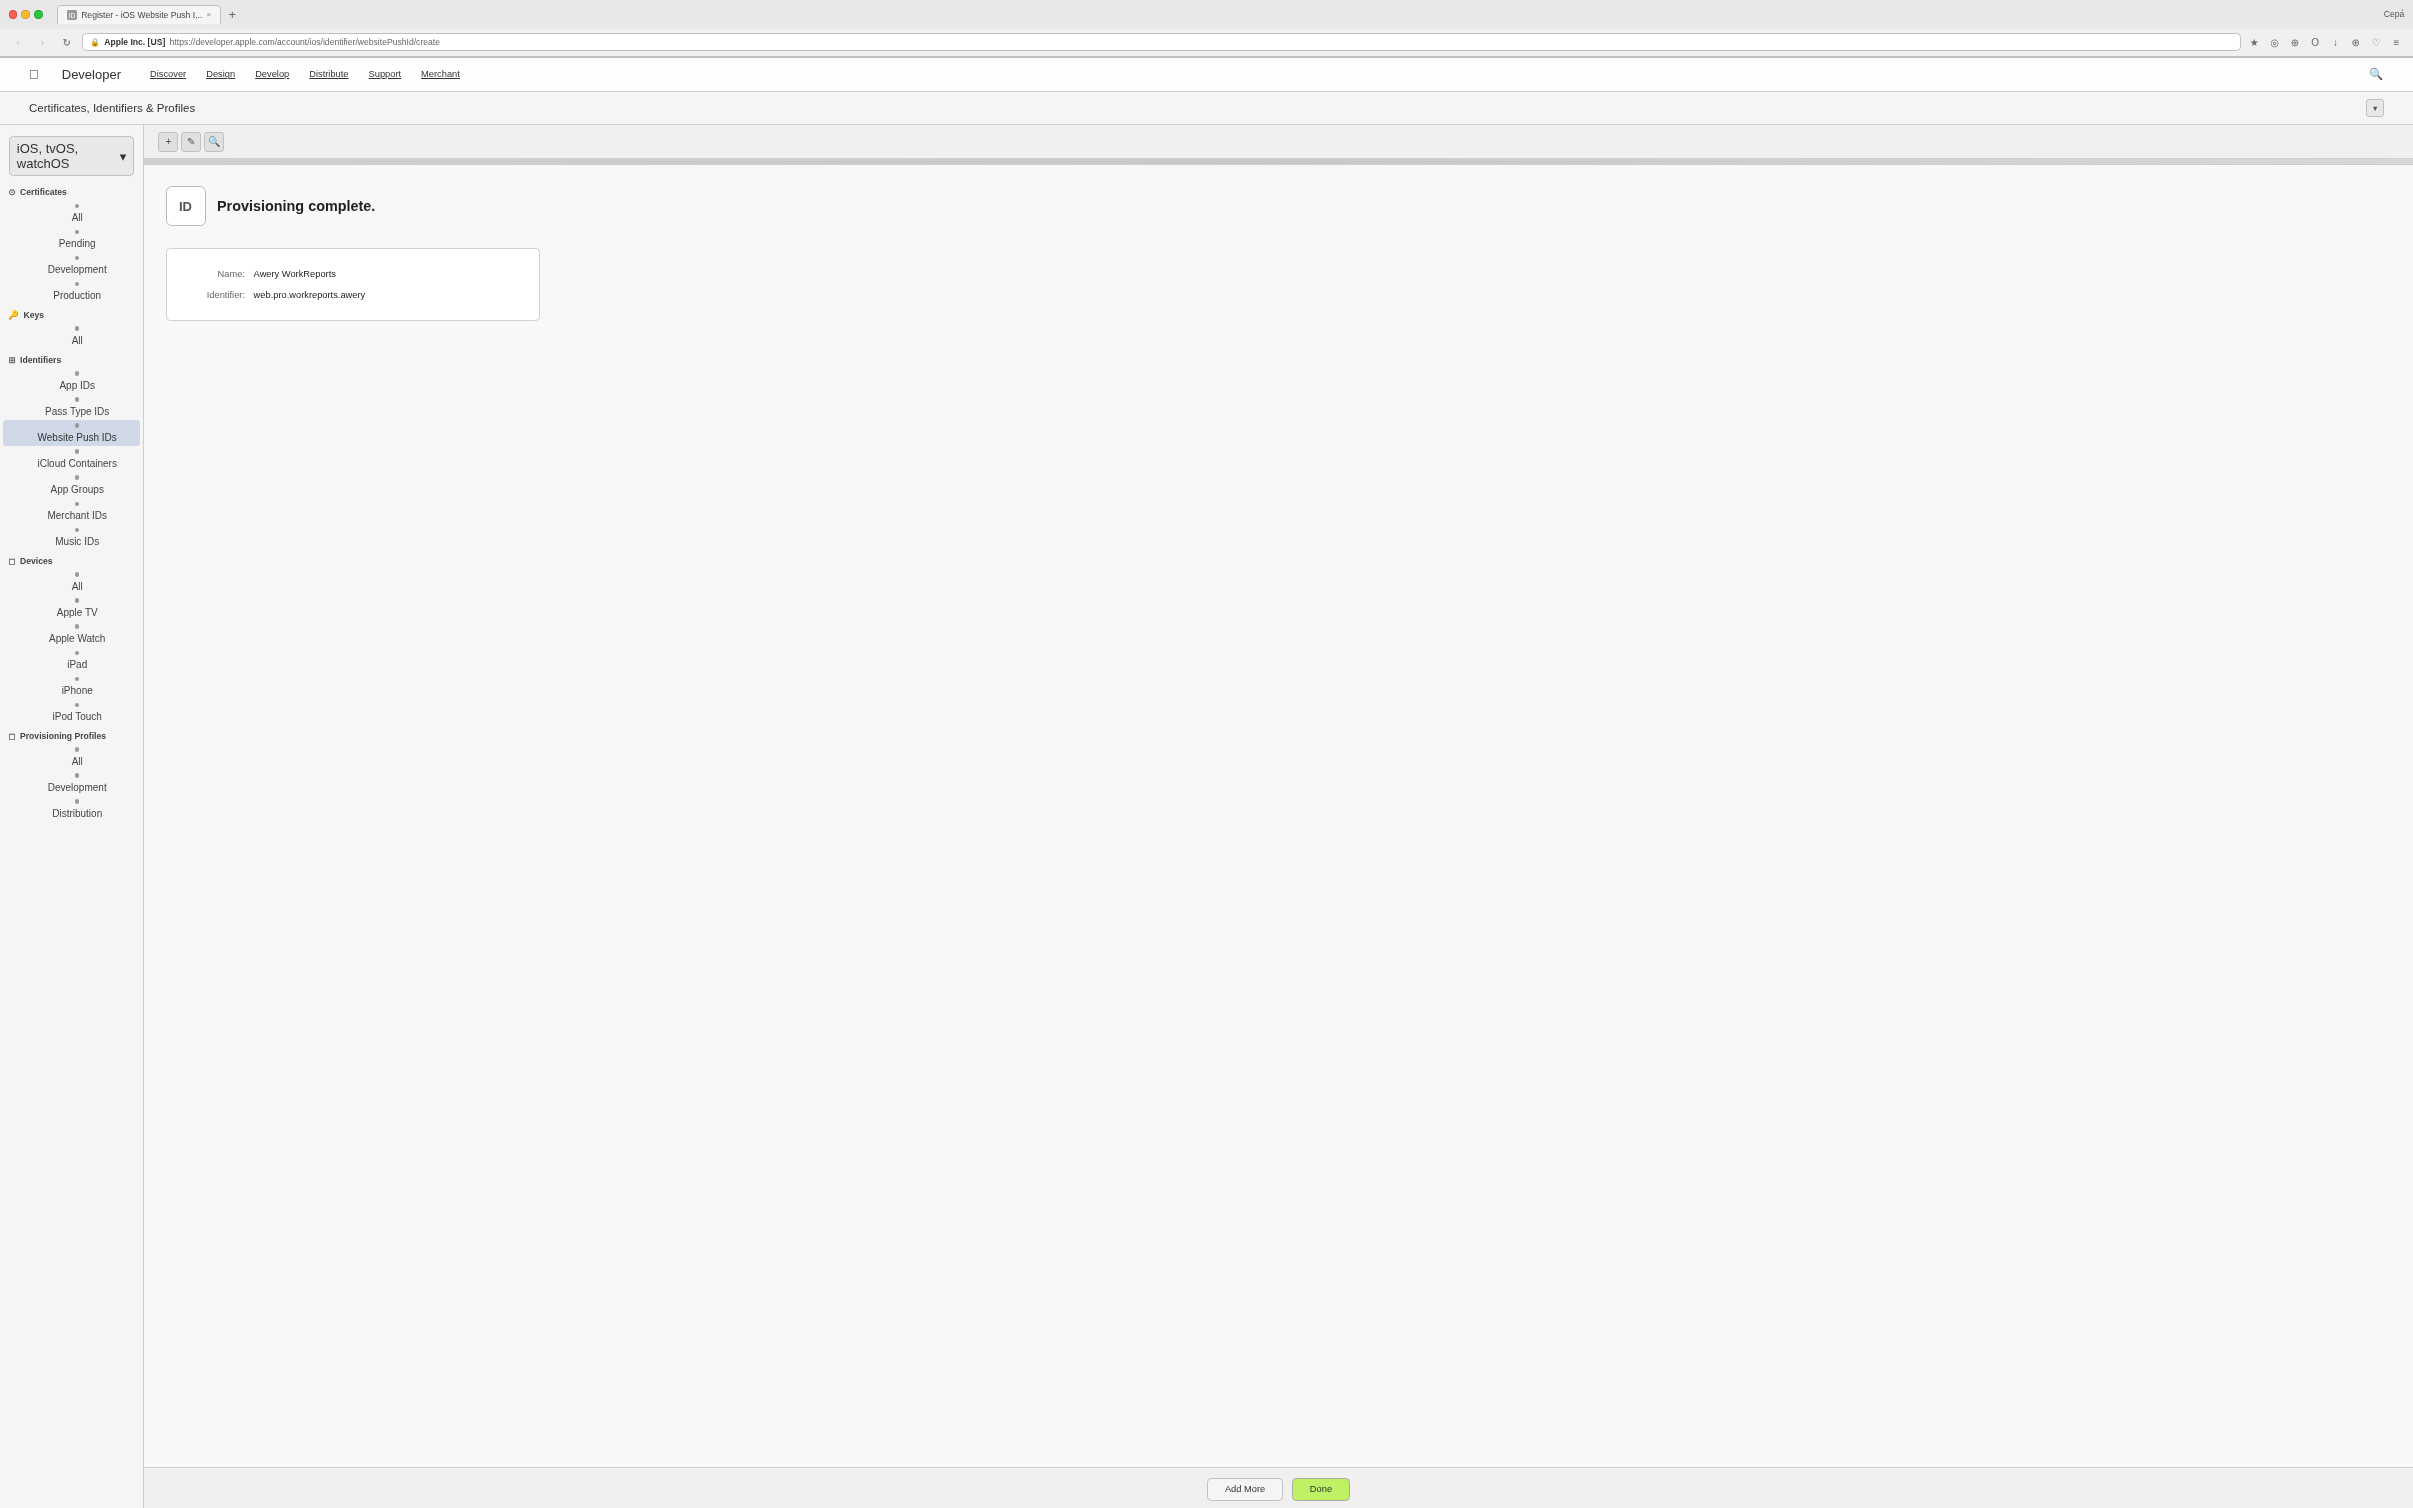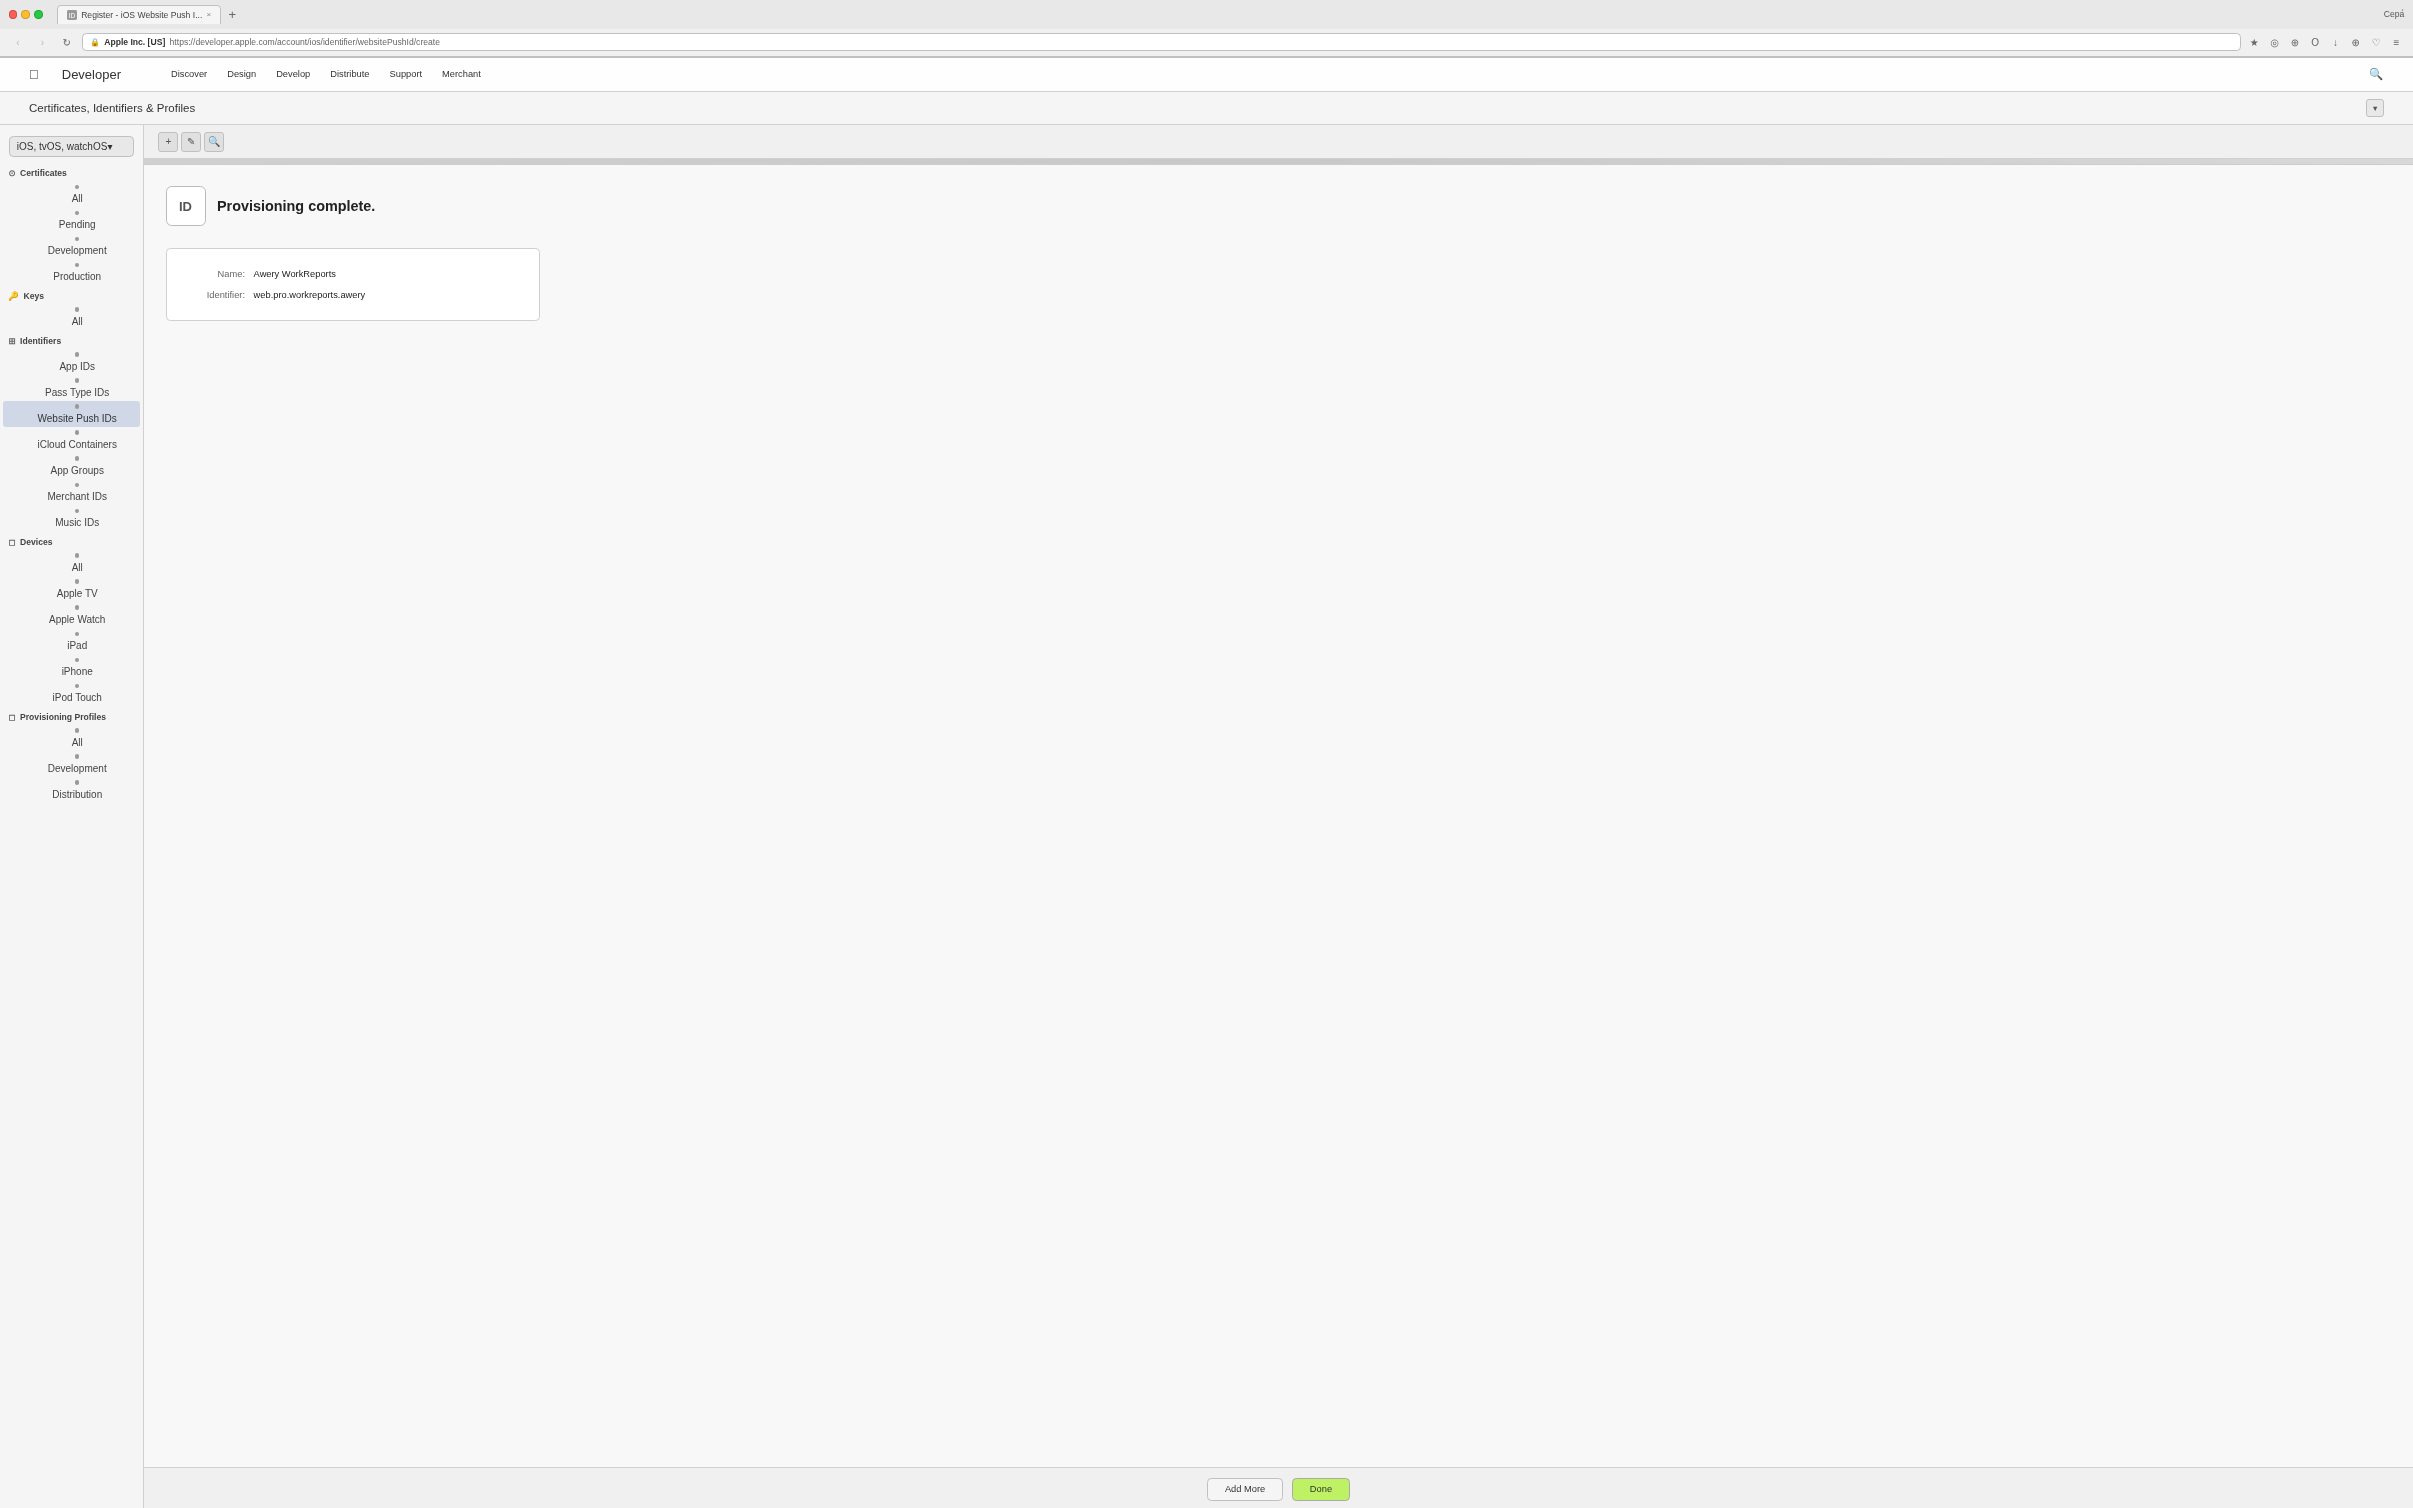--- a/index.html
+++ b/index.html
@@ -157,21 +157,22 @@
       color: #333;
     }
     .dev-word {
       font-size: 13px;
       font-weight: 300;
       color: #333;
     }
     .dev-nav {
       display: flex;
       gap: 20px;
-      margin-left: 27px;
+      margin-left: 6px;
+      text-decoration: underline;
     }
     .dev-nav-item {
       font-size: 9.3px;
       color: #333;
       text-decoration: none;
     }
     .dev-search {
       margin-left: auto;
       font-size: 11.5px;
       color: #555;
@@ -222,21 +223,21 @@
 
     .sidebar-platform-selector {
       margin: 5.7px 8.6px 8.6px;
       display: flex;
       align-items: center;
       justify-content: flex-start;
       background: #e8e8e8;
       border: 0.7px solid #c0c0c0;
       border-radius: 4.3px;
       padding: 3.6px 7.2px;
-      font-size: 10px;
+      font-size: 13px;
       color: #333;
     }
 
     .sidebar-section {
       margin-bottom: 2.9px;
     }
     .sidebar-section-header {
       display: flex;
       align-items: center;
       gap: 4.3px;

